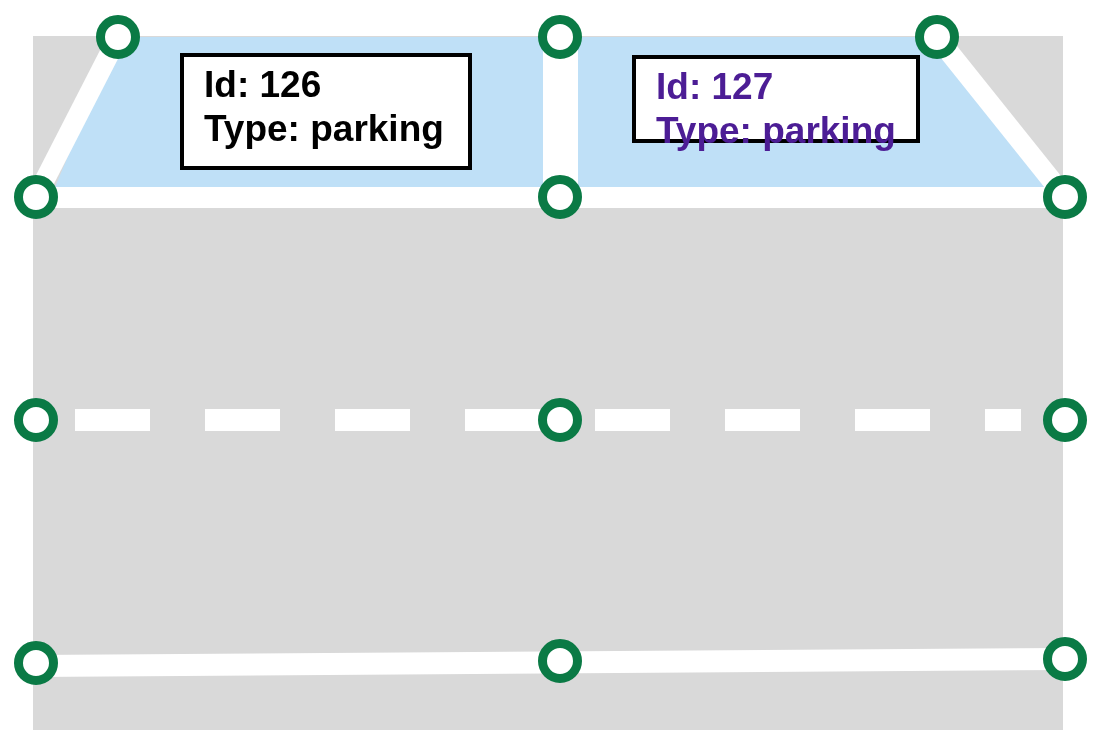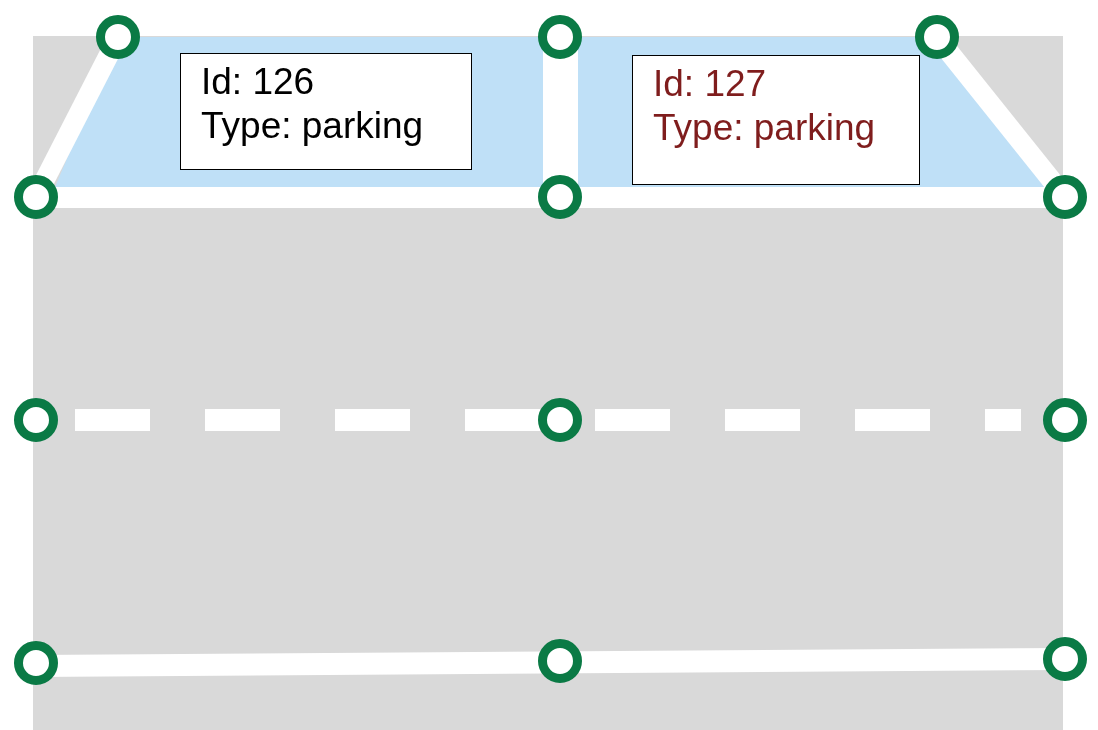--- a/index.html
+++ b/index.html
@@ -20,28 +20,29 @@
   .svg-layer {
     position: absolute;
     left: 0;
     top: 0;
     width: 1098px;
     height: 730px;
   }
   .label-box {
     position: absolute;
     background: #ffffff;
-    border: 1px solid #eab308;
+    border: 4px solid #eab308;
     box-sizing: border-box;
     padding: 6px 14px 8px 20px;
     line-height: 1.18;
     color: #000000;
     font-size: 37px;
     font-family: "Liberation Sans", sans-serif;
     white-space: nowrap;
+    font-weight: bold;
   }
   .label-line {
     display: block;
   }
 </style>
 </head>
 <body>
 
 <div id="canvas">
 
@@ -88,18 +89,18 @@
         <circle cx="560" cy="661" r="17.5" fill="#ffffff" stroke="#0a7a45" stroke-width="9"></circle>
         <circle cx="1065" cy="659" r="17.5" fill="#ffffff" stroke="#0a7a45" stroke-width="9"></circle>
       </g>
   </svg>
 
   <div class="label-box" id="label-box-0" style="left: 180px; top: 53px; width: 292px; height: 117px; border-color: rgb(0, 0, 0); background: rgb(255, 255, 255); color: rgb(0, 0, 0);">
     <span class="label-line">Id: 126</span>
     <span class="label-line">Type: parking</span>
   </div>
 
-  <div class="label-box" id="label-box-1" style="left: 632px; top: 55px; width: 288px; height: 130px; border-color: rgb(0, 0, 0); background: rgb(255, 255, 255); color: #7f1d1d;">
+  <div class="label-box" id="label-box-1" style="left: 632px; top: 55px; width: 288px; height: 88px; border-color: rgb(0, 0, 0); background: rgb(255, 255, 255); color: #4c1d95;">
     <span class="label-line">Id: 127</span>
     <span class="label-line">Type: parking</span>
   </div>
 
 </div>
 
 </body></html>

